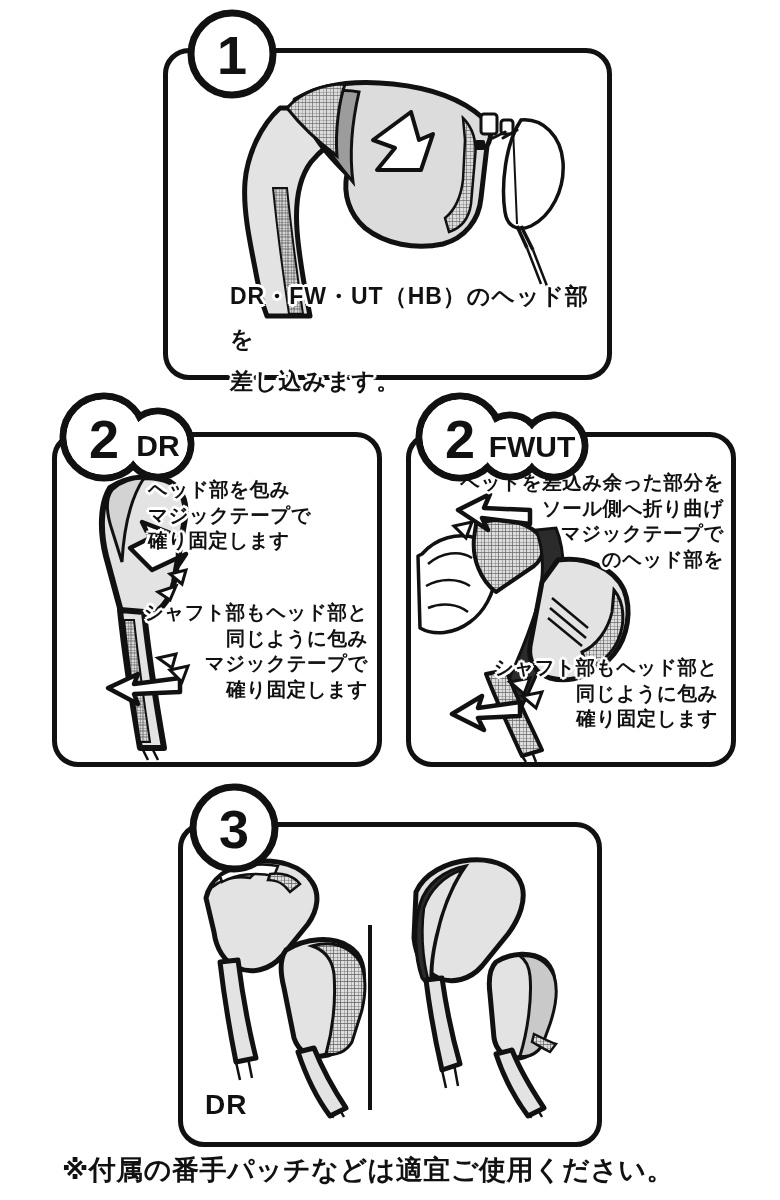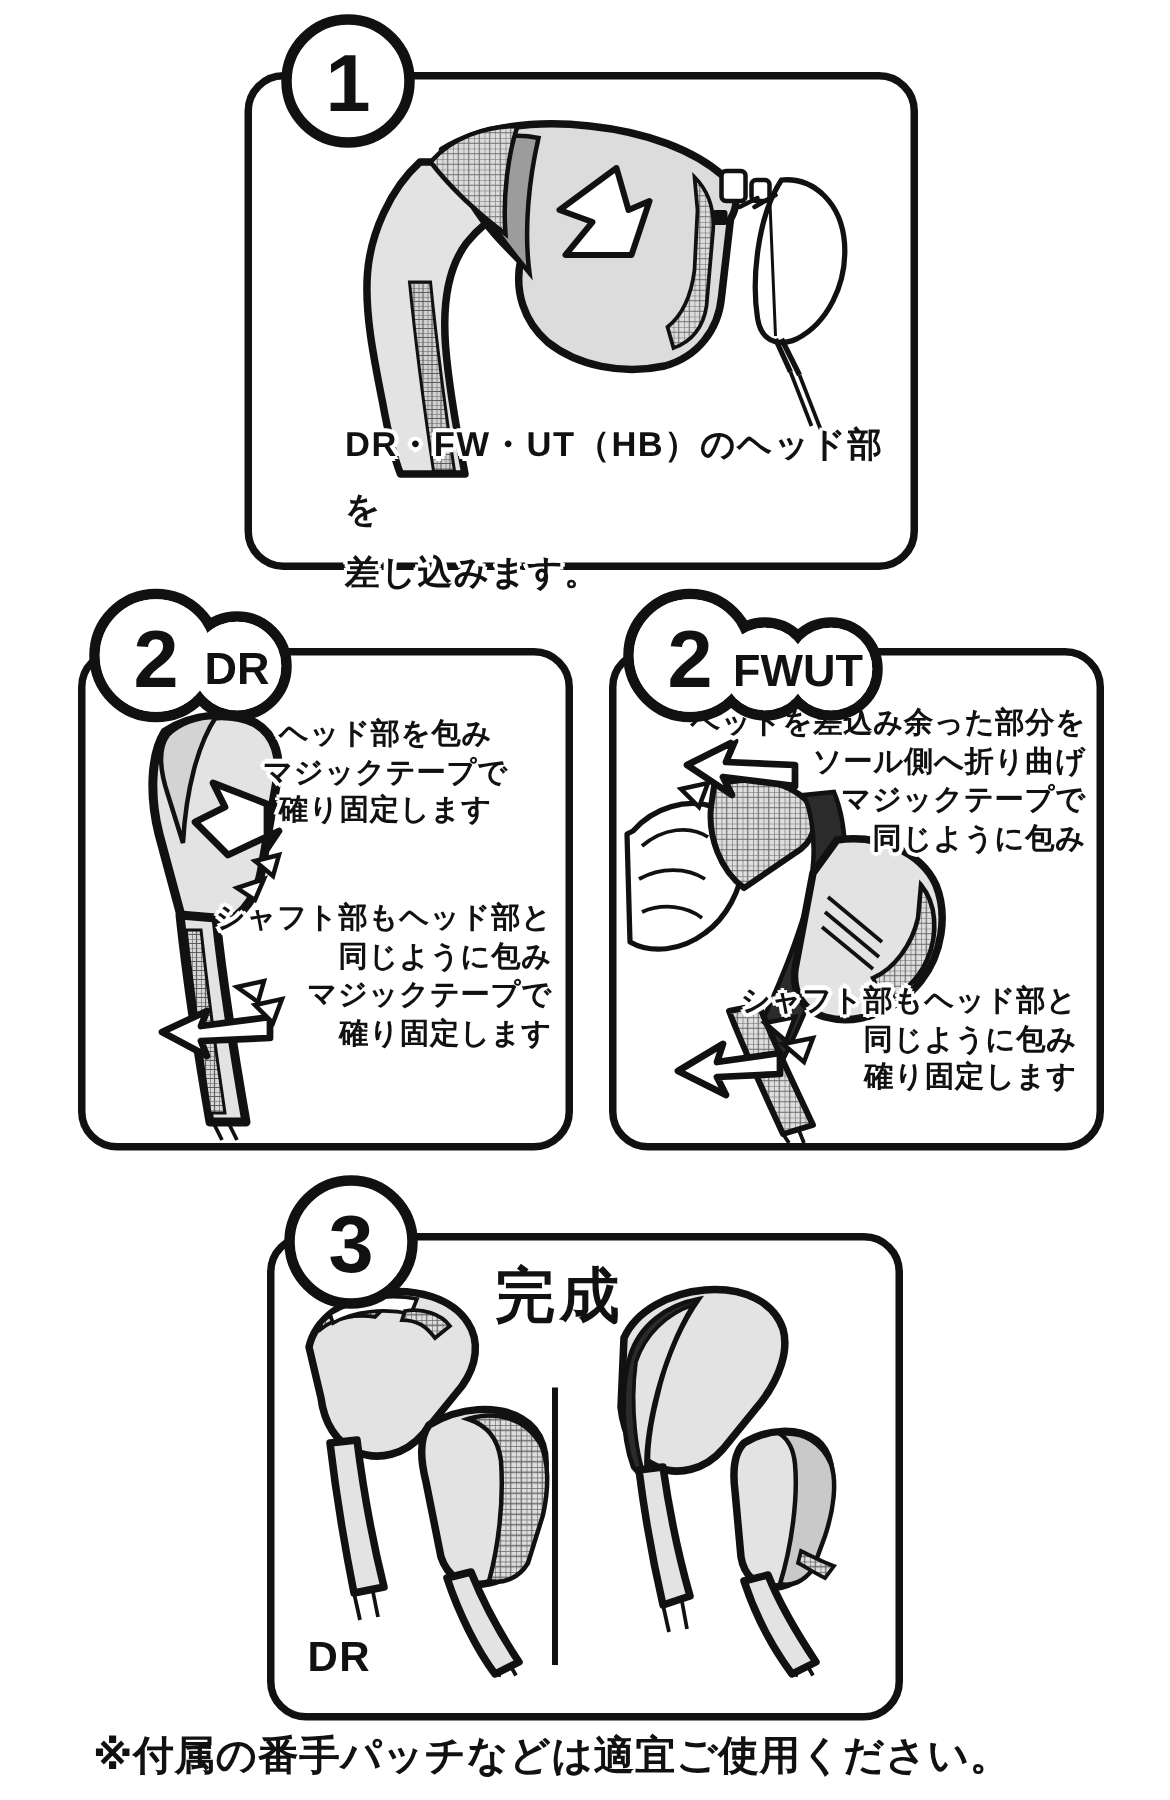--- a/index.html
+++ b/index.html
@@ -43,21 +43,21 @@
     color:#111;
     line-height:1.32;
     white-space:pre-line;
     letter-spacing:.5px;
     text-shadow:
        2px 0 0 #fff, -2px 0 0 #fff, 0 2px 0 #fff, 0 -2px 0 #fff,
        2px 2px 0 #fff, -2px 2px 0 #fff, 2px -2px 0 #fff, -2px -2px 0 #fff,
        3px 0 0 #fff, -3px 0 0 #fff, 0 3px 0 #fff, 0 -3px 0 #fff;
   }
   #p1-caption{left:214px;top:275px;width:360px;font-size:23px;line-height:1.85;letter-spacing:1px;margin-left:16px;}
-  #p2dr-text-top{left:148px;top:477px;width:218px;font-size:19.5px;text-align:center;}
+  #p2dr-text-top{left:148px;top:477px;width:218px;font-size:19.5px;text-align:left;}
   #p2dr-text-bottom{left:120px;top:600px;width:248px;font-size:19.5px;text-align:right;}
   #p2fwut-text-top{left:412px;top:470px;width:312px;font-size:19.5px;text-align:right;}
   #p2fwut-text-bottom{left:468px;top:655px;width:250px;font-size:19.5px;text-align:right;}
 
   #p3-title{left:330px;top:838px;font-size:40px;font-weight:bold;letter-spacing:3px;z-index:5;
             text-shadow:2px 0 0 #fff,-2px 0 0 #fff,0 2px 0 #fff,0 -2px 0 #fff,2px 2px 0 #fff,-2px 2px 0 #fff,2px -2px 0 #fff,-2px -2px 0 #fff;}
   #p3-label-dr{left:205px;top:1087px;font-size:28px;font-weight:bold;letter-spacing:1px;z-index:5;
             text-shadow:2px 0 0 #fff,-2px 0 0 #fff,0 2px 0 #fff,0 -2px 0 #fff;}
   #p3-label-fwut{left:382px;top:1087px;font-size:28px;font-weight:bold;letter-spacing:1px;z-index:5;
             text-shadow:2px 0 0 #fff,-2px 0 0 #fff,0 2px 0 #fff,0 -2px 0 #fff;}
@@ -238,21 +238,21 @@
 
       <path d="M102 216 L60 222 L64 210 L34 228 L66 244 L60 232 L102 230 Z" fill="#fff" stroke="#111" stroke-width="4.5" stroke-linejoin="round"></path>
       <path d="M92 196 L112 192 L106 208 Z" fill="#fff" stroke="#111" stroke-width="3"></path>
       <path d="M104 210 L124 206 L118 222 Z" fill="#fff" stroke="#111" stroke-width="3"></path>
     </svg>
   </div>
 
   <div class="txt" id="p2fwut-text-top">ヘッドを差込み余った部分を
 ソール側へ折り曲げ
 マジックテープで
-同じように包み</div>
+のヘッド部を</div>
   <div class="txt" id="p2fwut-text-bottom">シャフト部もヘッド部と
 同じように包み
 確り固定します</div>
 
   <div class="badge" id="badge-2fwut">
     <svg width="184" height="92" viewBox="0 0 184 92">
       <g fill="#fff" stroke="#111" stroke-width="7" stroke-linejoin="round">
         <circle cx="46" cy="45" r="41"></circle>
         <circle cx="96" cy="54" r="31"></circle>
         <circle cx="140" cy="54" r="31"></circle>
@@ -318,21 +318,20 @@
                L352 194 C346 202 338 206 330 204 C338 178 342 146 340 124
                C339 114 336 108 330 104 Z" fill="#c9c9c9" stroke="#111" stroke-width="3"></path>
       <path d="M344 182 C352 186 360 190 366 192 L360 200 C352 196 346 192 342 190 Z" fill="url(#mesh3)" stroke="#111" stroke-width="2.5"></path>
       <path d="M306 202 C314 226 326 248 338 264 L354 256 C342 238 330 218 322 198 Z" fill="#e3e3e3" stroke="#111" stroke-width="5" stroke-linejoin="round"></path>
       <path d="M338 264 L342 265 M348 258 L352 265" stroke="#111" stroke-width="2.5"></path>
     </svg>
   </div>
 
   <div id="p3-divider"></div>
 
-  <div class="txt" id="p3-title">完成</div>
   <div class="txt" id="p3-label-dr">DR</div>
 
   <div class="badge" id="badge-3">
     <svg width="92" height="92" viewBox="0 0 92 92">
       <circle cx="46" cy="46" r="41" fill="#fff" stroke="#111" stroke-width="7"></circle>
       <text x="46" y="66" font-size="54">3</text>
     </svg>
   </div>
 
   <div id="footer-note">※付属の番手パッチなどは適宜ご使用ください。</div>

